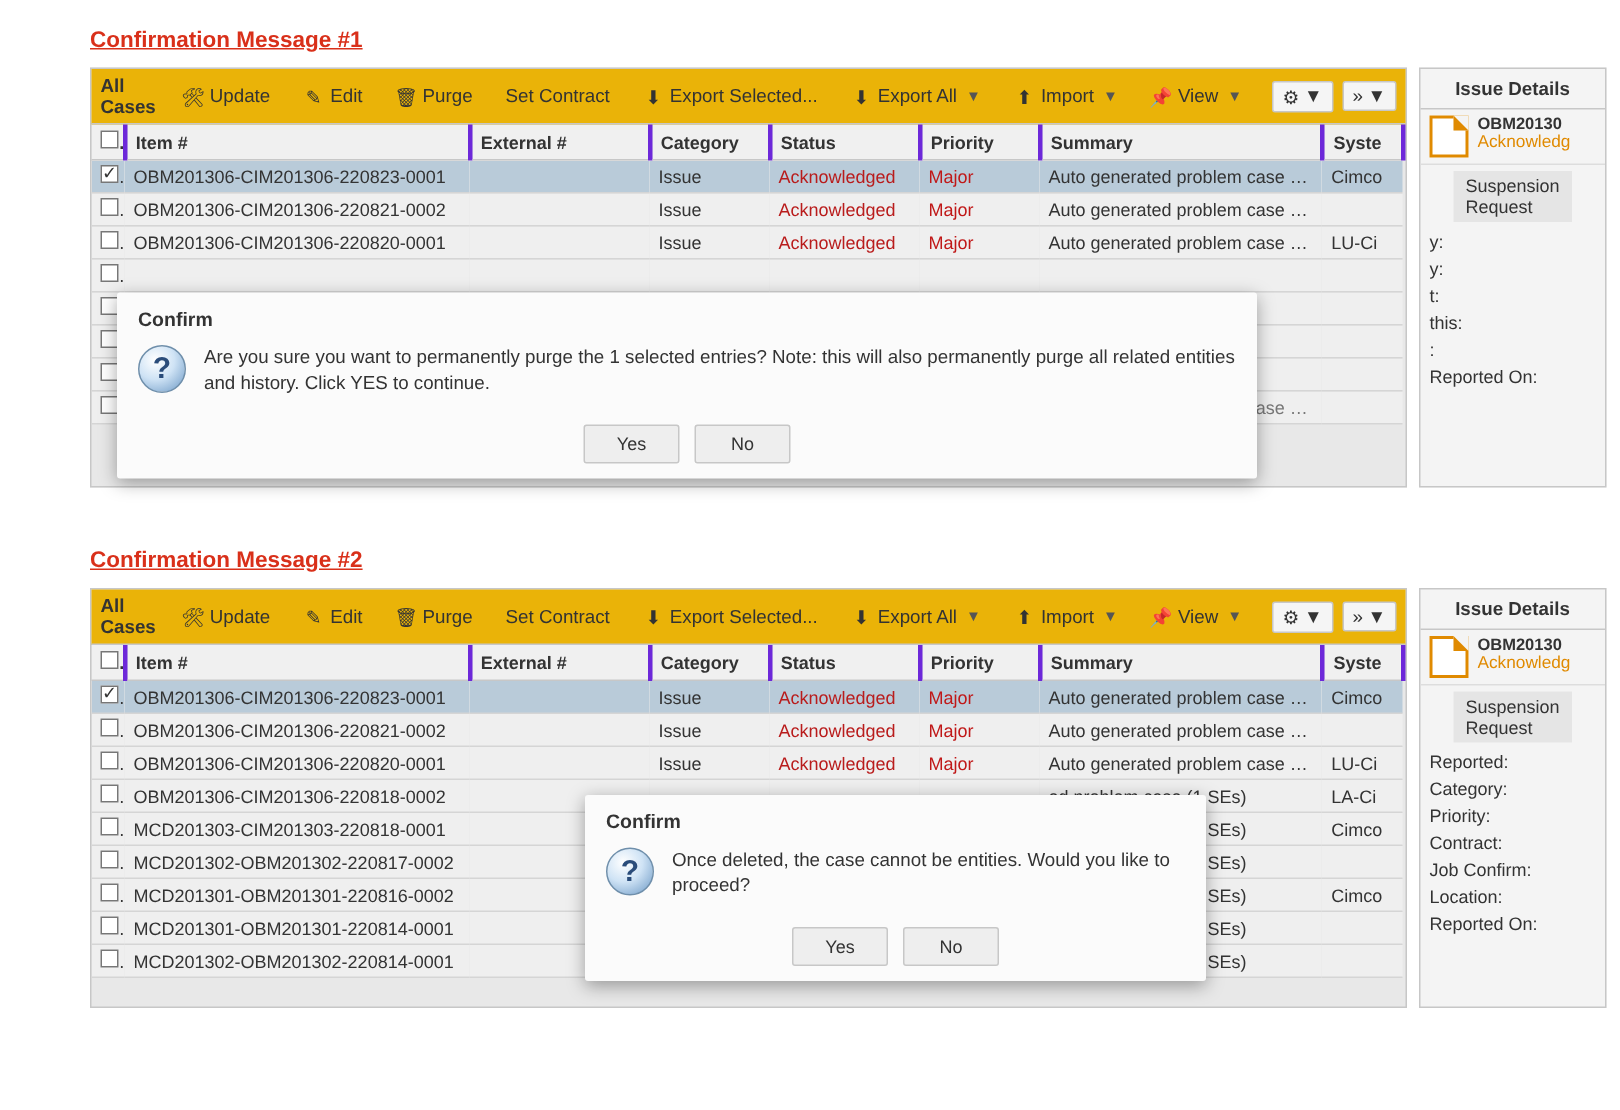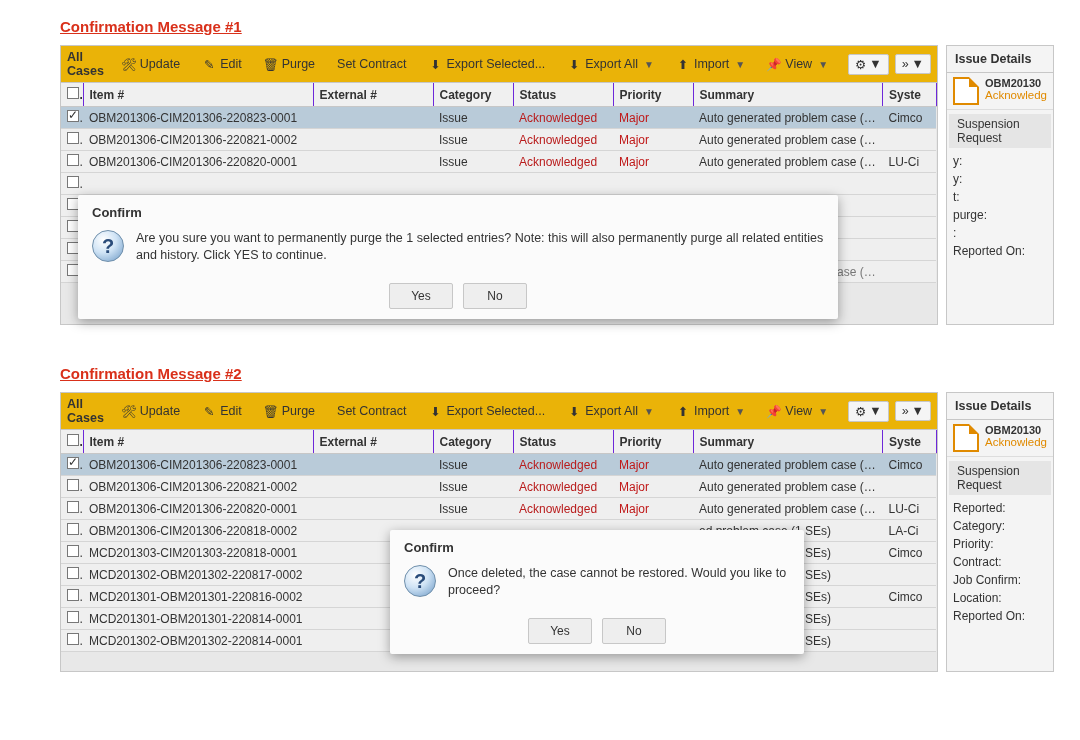--- a/index.html
+++ b/index.html
@@ -61,21 +61,21 @@
     background:#f5f5f5; cursor:pointer; gap:3px;
   }
   table.grid {
     width: 100%;
     border-collapse: collapse;
     table-layout: fixed;
   }
   table.grid th {
     background:#f0f0f0;
     border-bottom:1px solid #c7c7c7;
-    border-right:1px solid #6d28d9;
+    border-right:3px solid #6d28d9;
     padding: 4px 6px;
     text-align:left;
     font-weight: bold;
     font-size:12px;
     white-space:nowrap; overflow:hidden; text-overflow:ellipsis;
   }
   table.grid td {
     border-bottom:1px solid #d5d5d5;
     padding: 3px 6px;
     font-size:12px;
@@ -122,38 +122,39 @@
   }
   
   .details {
     width: 150px;
     background:#f4f4f4;
     border:1px solid #c7c7c7;
   }
   .details .dhead {
     padding:6px 8px; font-weight:bold; border-bottom:1px solid #c7c7c7;
     font-size:12.5px;
+    text-align:center;
   }
   .details .dbig {
     display:flex; gap:6px; align-items:flex-start; padding:4px 6px;
     border-bottom:1px solid #ddd;
   }
   .details .page-ico {
     width:26px; height:28px; position:relative;
     border:2px solid #e08a00; background:#fff;
   }
   .details .page-ico::after {
     content:""; position:absolute; top:-2px; right:-2px;
     border-top:10px solid #f4f4f4; border-left:10px solid #e08a00;
   }
   .details .dbig .t1 { font-weight:bold; font-size:11px; overflow:hidden; white-space:nowrap; text-overflow:ellipsis; }
   .details .dbig .t2 { color:#e08a00; font-size:11.5px; overflow:hidden; white-space:nowrap; text-overflow:ellipsis; }
   .details .tag {
     display:inline-block; padding:3px 8px; background:#e5e5e5;
-    margin:4px 2px;
+    margin:4px 22px;
   }
   .details .kv { padding: 2px 6px; font-size:12px; color:#333; }
 
   
   .dialog.d1 { left: 18px; top: 150px; width: 760px; }
   .dialog.d2 { left: 330px; top: 138px; width: 414px; }
   .app-block { min-height: 280px; }
   .covered td { color:#777; }
 </style>
 </head>
@@ -326,21 +327,21 @@
       <div class="page-ico"></div>
       <div style="overflow:hidden">
         <div class="t1">OBM20130</div>
         <div class="t2">Acknowledg</div>
       </div>
     </div>
     <div class="tag">Suspension Request</div>
     <div class="kv">y:</div>
     <div class="kv">y:</div>
     <div class="kv">t:</div>
-    <div class="kv">purge:</div>
+    <div class="kv">this:</div>
     <div class="kv">:</div>
     <div class="kv">Reported On:</div>
   </div>
 
   <div class="dialog d1">
     <div class="dtitle">Confirm</div>
     <div class="drow">
       <div class="qicon">?</div>
       <div class="msg">Are you sure you want to permanently purge the 1 selected entries? Note: this will also permanently purge all related entities and history. Click YES to continue.</div>
     </div>
@@ -536,20 +537,20 @@
     <div class="kv">Contract:</div>
     <div class="kv">Job Confirm:</div>
     <div class="kv">Location:</div>
     <div class="kv">Reported On:</div>
   </div>
 
   <div class="dialog d2">
     <div class="dtitle">Confirm</div>
     <div class="drow">
       <div class="qicon">?</div>
-      <div class="msg">Once deleted, the case cannot be restored. Would you like to proceed?</div>
+      <div class="msg">Once deleted, the case cannot be entities. Would you like to proceed?</div>
     </div>
     <div class="dbtns">
       <div class="dbtn">Yes</div>
       <div class="dbtn">No</div>
     </div>
   </div>
 </div>
 
 </body></html>

